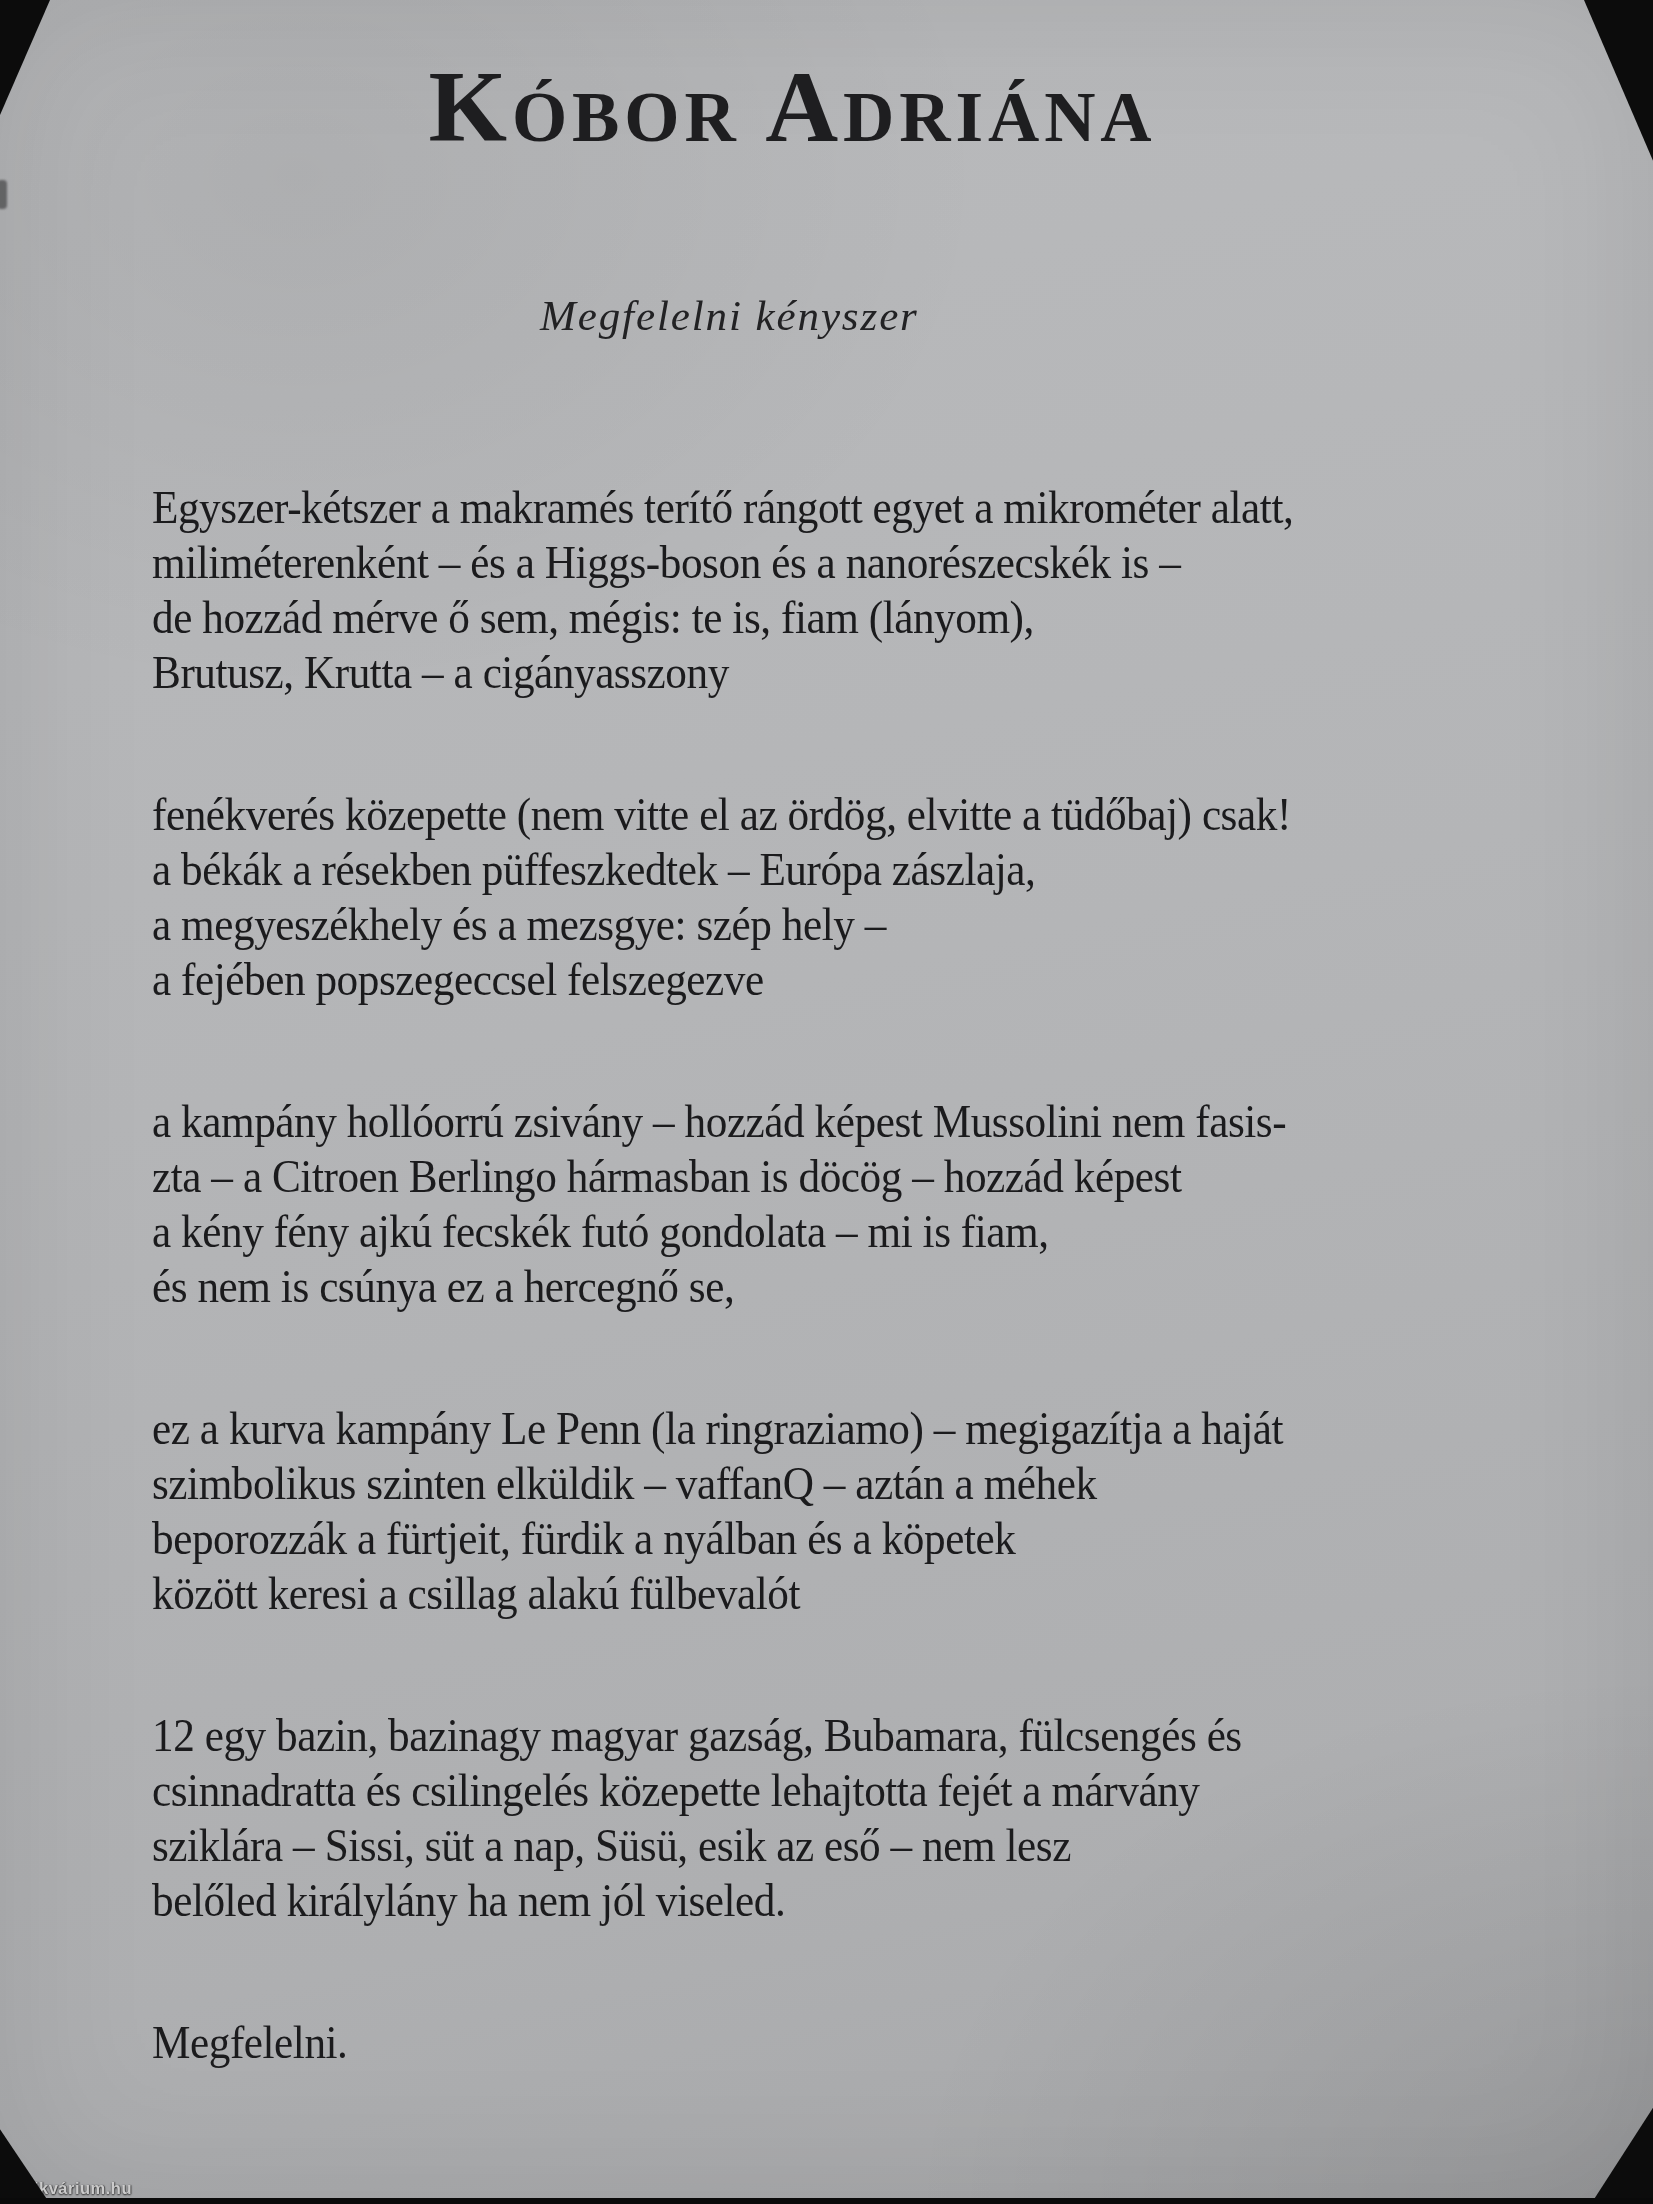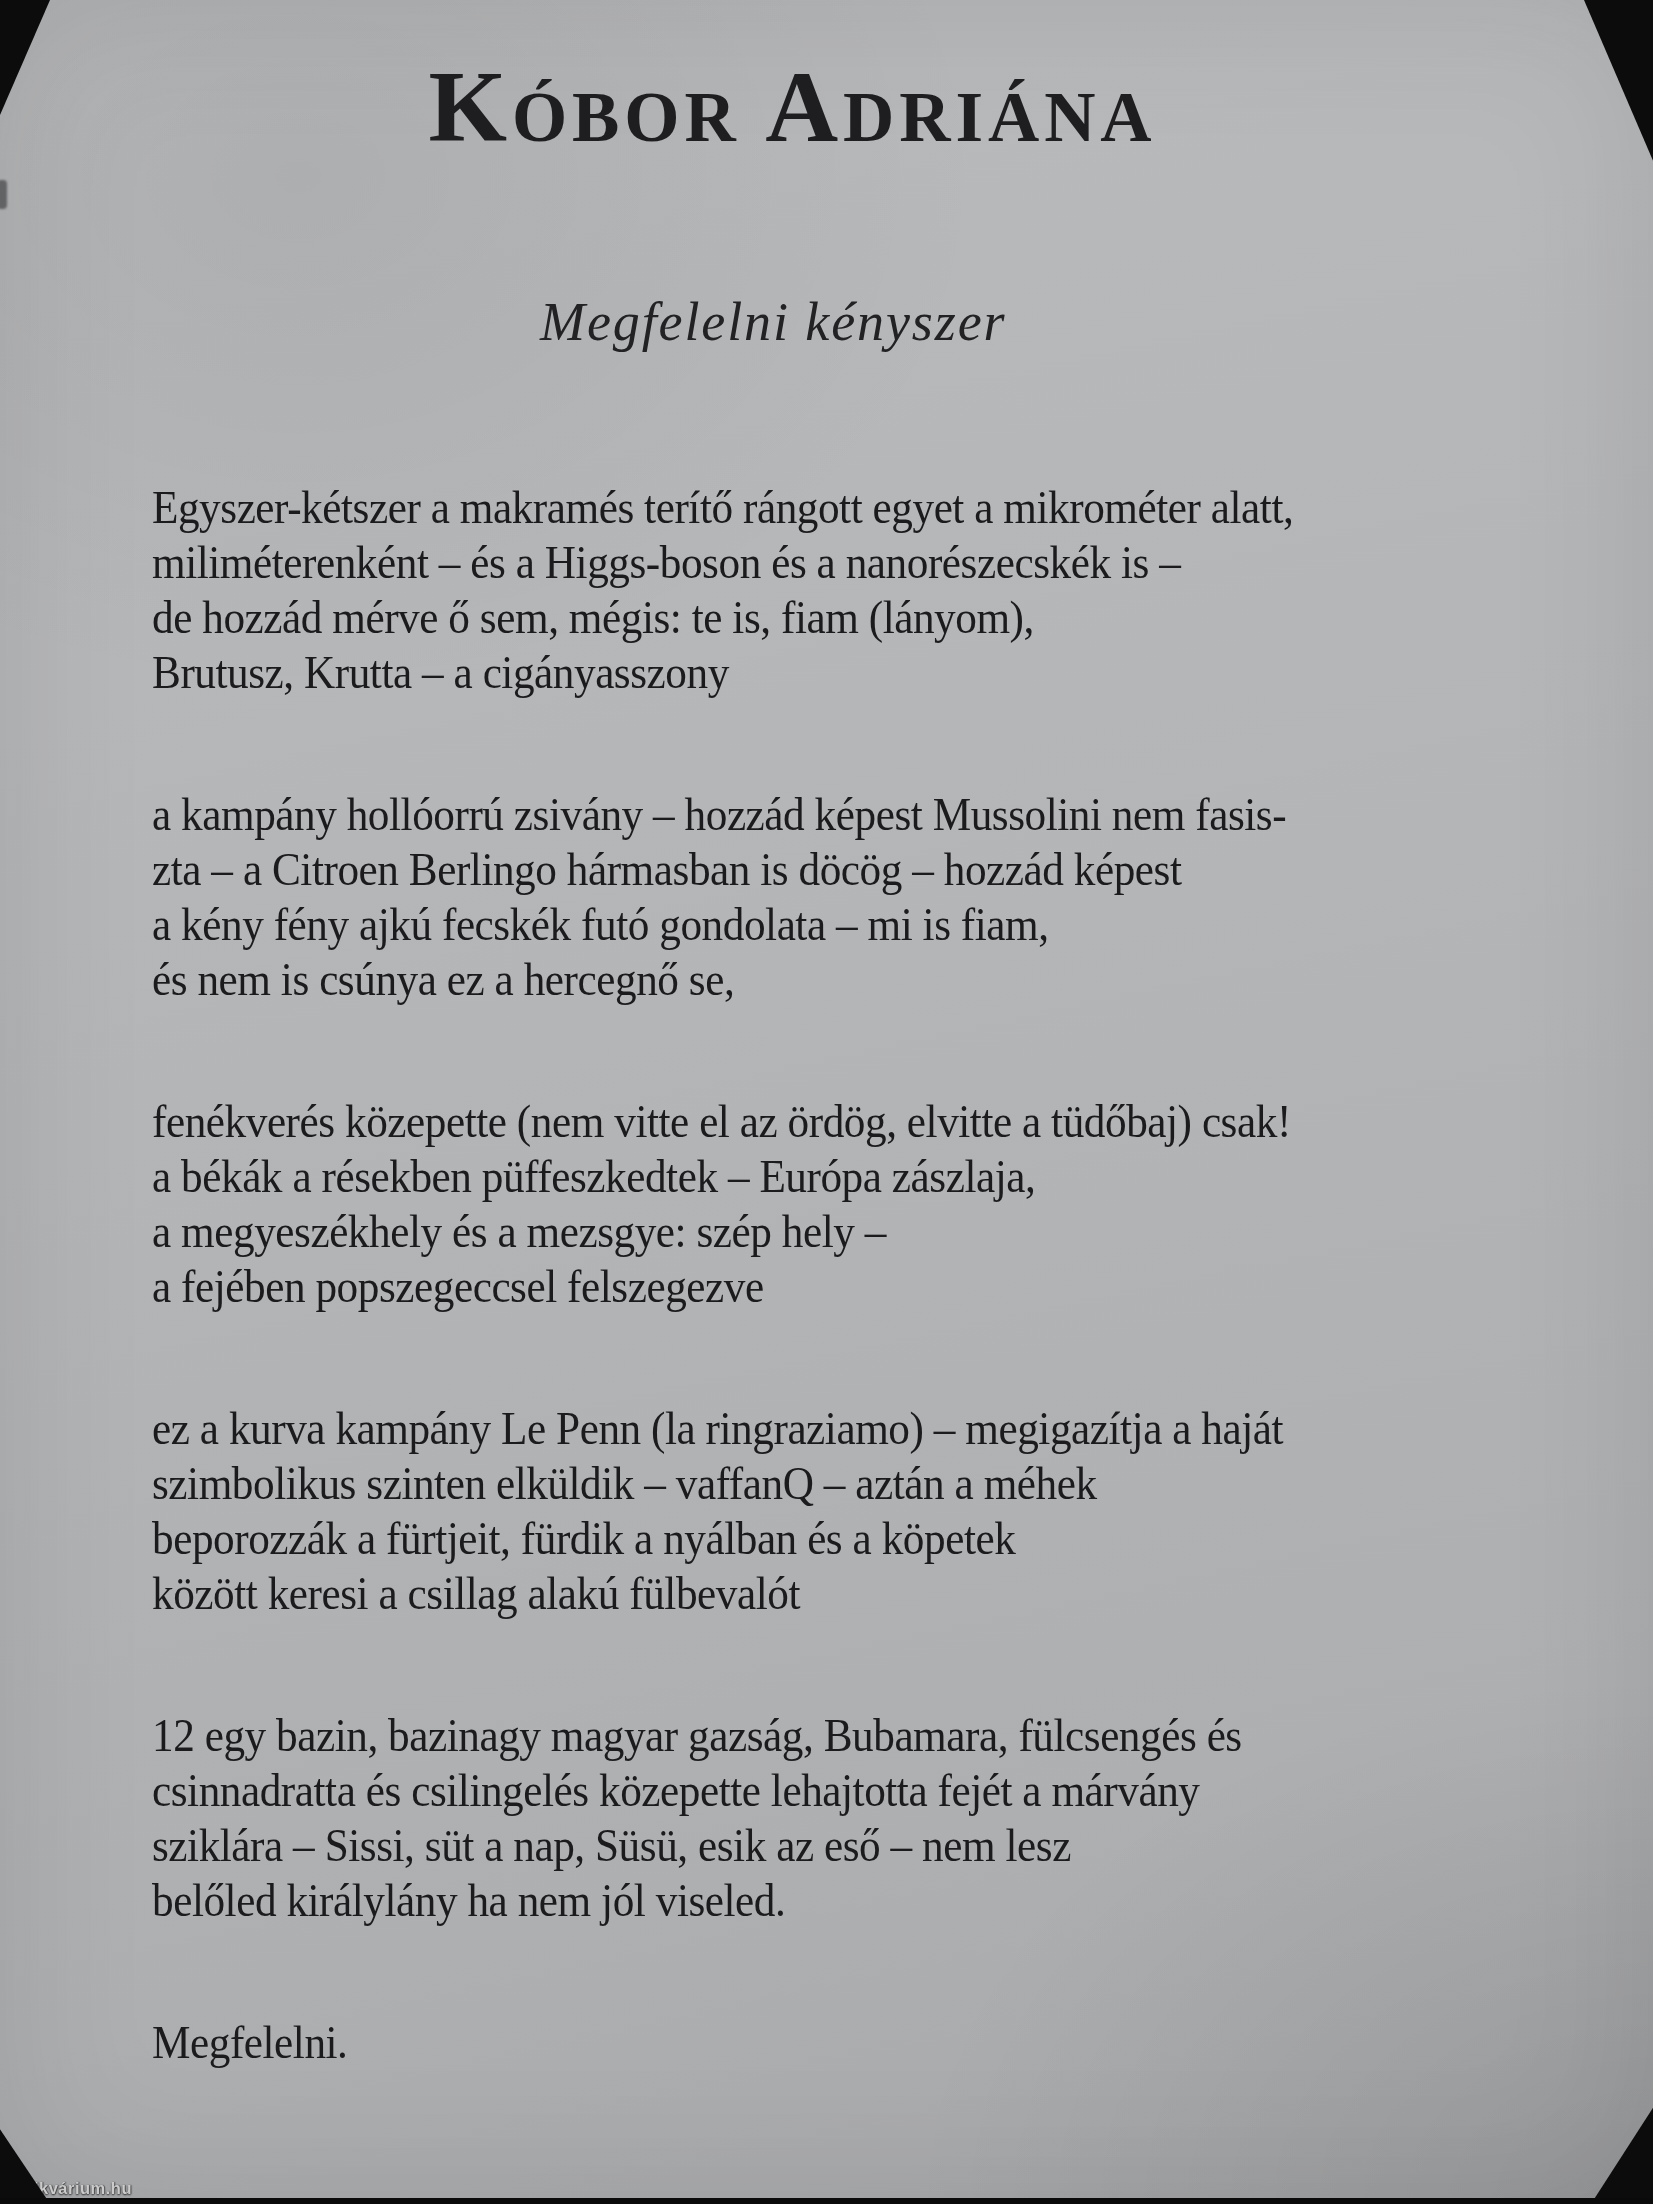--- a/index.html
+++ b/index.html
@@ -65,21 +65,21 @@
     font-variant: small-caps;
     letter-spacing: 4.9px;
     color: #1e1e20;
     white-space: nowrap;
   }
   .poem-title {
     position: absolute;
     top: 291px;
     left: 540px;
     margin: 0;
-    font-size: 54px;
+    font-size: 43px;
     font-style: italic;
     font-weight: normal;
     letter-spacing: 1.9px;
     color: #222224;
     white-space: nowrap;
   }
   .poem {
     position: absolute;
     top: 480px;
     left: 152px;
@@ -124,31 +124,31 @@
   <div class="poem">
 
     <div class="stanza">
       <div class="poem-line">Egyszer-kétszer a makramés terítő rángott egyet a mikrométer alatt,</div>
       <div class="poem-line">miliméterenként – és a Higgs-boson és a nanorészecskék is –</div>
       <div class="poem-line">de hozzád mérve ő sem, mégis: te is, fiam (lányom),</div>
       <div class="poem-line">Brutusz, Krutta – a cigányasszony</div>
     </div>
 
     <div class="stanza">
+      <div class="poem-line">fenékverés közepette (nem vitte el az ördög, elvitte a tüdőbaj) csak!</div>
+      <div class="poem-line">a békák a résekben püffeszkedtek – Európa zászlaja,</div>
+      <div class="poem-line">a megyeszékhely és a mezsgye: szép hely –</div>
+      <div class="poem-line">a fejében popszegeccsel felszegezve</div>
+    </div>
+
+    <div class="stanza">
       <div class="poem-line">a kampány hollóorrú zsivány – hozzád képest Mussolini nem fasis-</div>
       <div class="poem-line">zta – a Citroen Berlingo hármasban is döcög – hozzád képest</div>
       <div class="poem-line">a kény fény ajkú fecskék futó gondolata – mi is fiam,</div>
       <div class="poem-line">és nem is csúnya ez a hercegnő se,</div>
-    </div>
-
-    <div class="stanza">
-      <div class="poem-line">fenékverés közepette (nem vitte el az ördög, elvitte a tüdőbaj) csak!</div>
-      <div class="poem-line">a békák a résekben püffeszkedtek – Európa zászlaja,</div>
-      <div class="poem-line">a megyeszékhely és a mezsgye: szép hely –</div>
-      <div class="poem-line">a fejében popszegeccsel felszegezve</div>
     </div>
 
     <div class="stanza">
       <div class="poem-line">ez a kurva kampány Le Penn (la ringraziamo) – megigazítja a haját</div>
       <div class="poem-line">szimbolikus szinten elküldik – vaffanQ – aztán a méhek</div>
       <div class="poem-line">beporozzák a fürtjeit, fürdik a nyálban és a köpetek</div>
       <div class="poem-line">között keresi a csillag alakú fülbevalót</div>
     </div>
 
     <div class="stanza">

